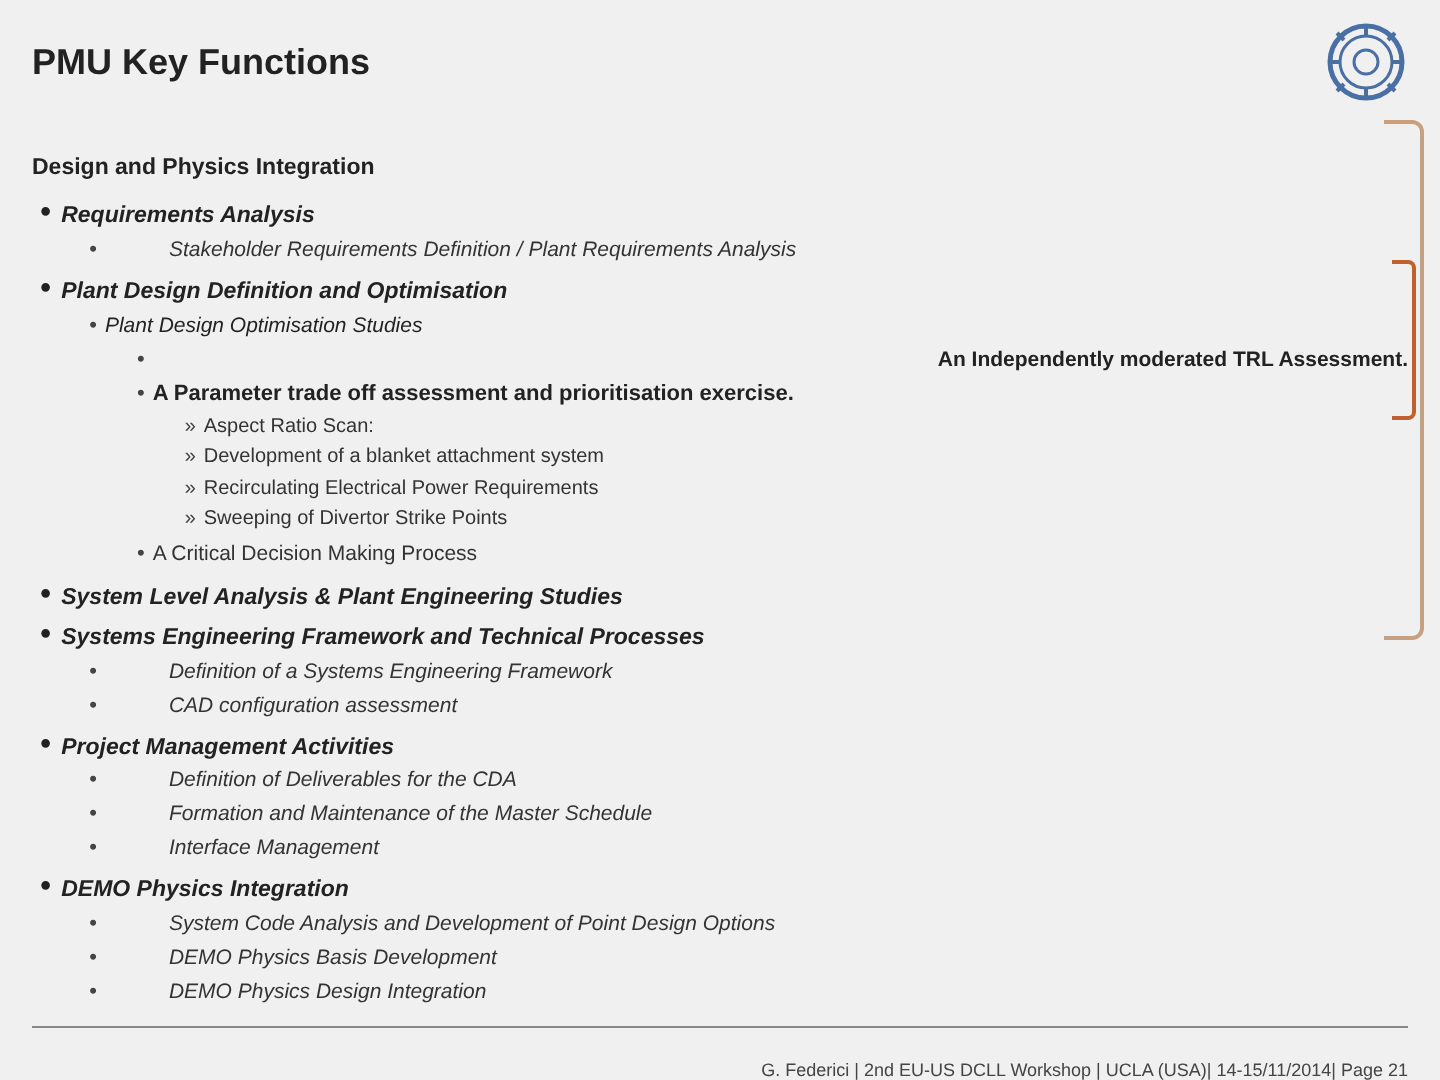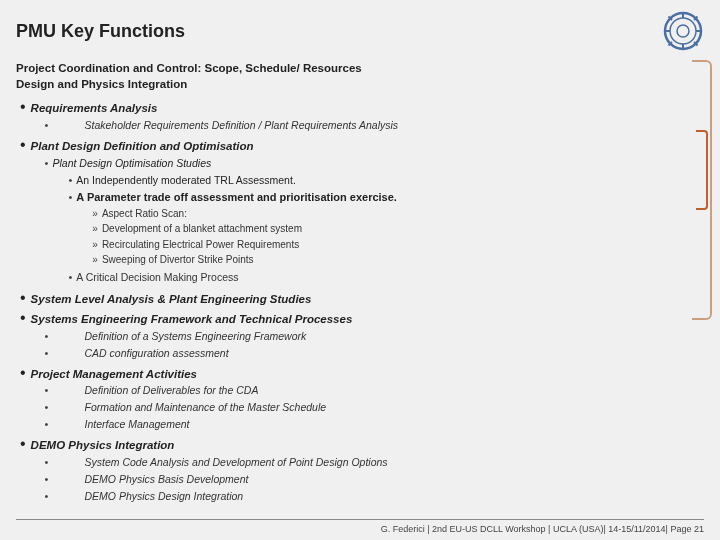--- a/index.html
+++ b/index.html
@@ -125,23 +125,24 @@
       flex-shrink: 0;
     }
 
     .l3-item > .text {
       font-size: 10.5px;
       color: #333;
       flex: 1;
     }
 
     .l3-item.bold-text > .text {
-      font-weight: normal;
+      font-weight: bold;
       font-style: normal;
       color: #222;
+      text-align: right;
     }
 
     .l4 {
       padding-left: 16px;
       margin-top: 1px;
     }
 
     .l4-item {
       display: flex;
       align-items: flex-start;
@@ -157,21 +158,21 @@
 
     .l4-item > .text {
       font-size: 10px;
       color: #333;
       flex: 1;
     }
 
     .footer {
       border-top: 1.5px solid #888;
       margin-top: 4px;
-      padding-top: 4px;
+      padding-top: 16px;
       display: flex;
       justify-content: flex-end;
       font-size: 9px;
       color: #444;
     }
 
     
     .bracket {
       position: absolute;
       right: 8px;
@@ -217,21 +218,21 @@
       <line x1="3" y1="21" x2="8" y2="21" stroke="#4a6fa5" stroke-width="2"></line>
       <line x1="34" y1="21" x2="39" y2="21" stroke="#4a6fa5" stroke-width="2"></line>
       <line x1="6.5" y1="6.5" x2="10" y2="10" stroke="#4a6fa5" stroke-width="2"></line>
       <line x1="32" y1="32" x2="35.5" y2="35.5" stroke="#4a6fa5" stroke-width="2"></line>
       <line x1="35.5" y1="6.5" x2="32" y2="10" stroke="#4a6fa5" stroke-width="2"></line>
       <line x1="10" y1="32" x2="6.5" y2="35.5" stroke="#4a6fa5" stroke-width="2"></line>
     </svg>
   </div>
 
   <div class="subtitle">
-    <span>Project Coordination and Control: Scope, Schedule/ Resources</span><br>
+    <br>
     <span>Design and Physics Integration</span>
   </div>
 
   <div class="content">
 
     <div class="bullet-l1">
       <span class="dot">•</span>
       <div class="text">
         <span class="l1-label">Requirements Analysis</span>
         <div class="l2">

